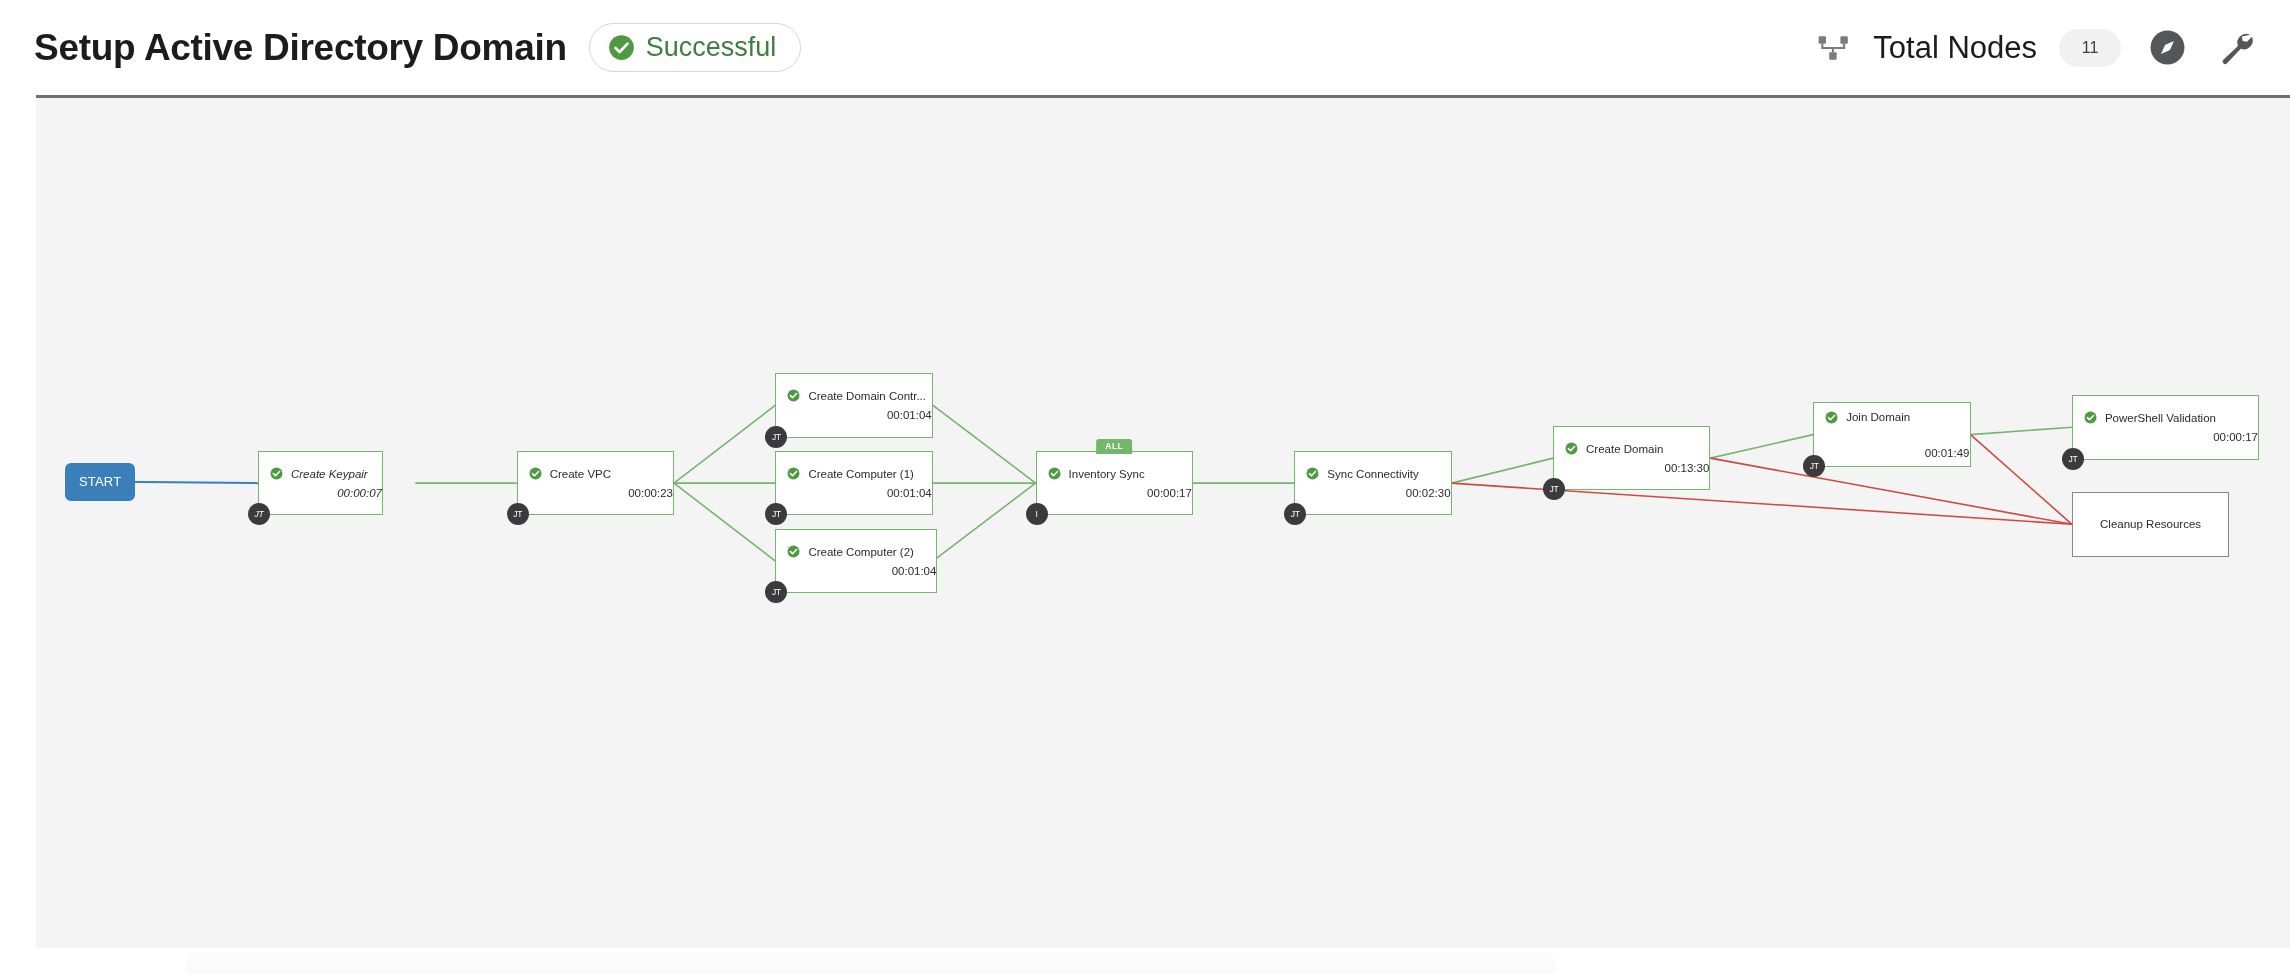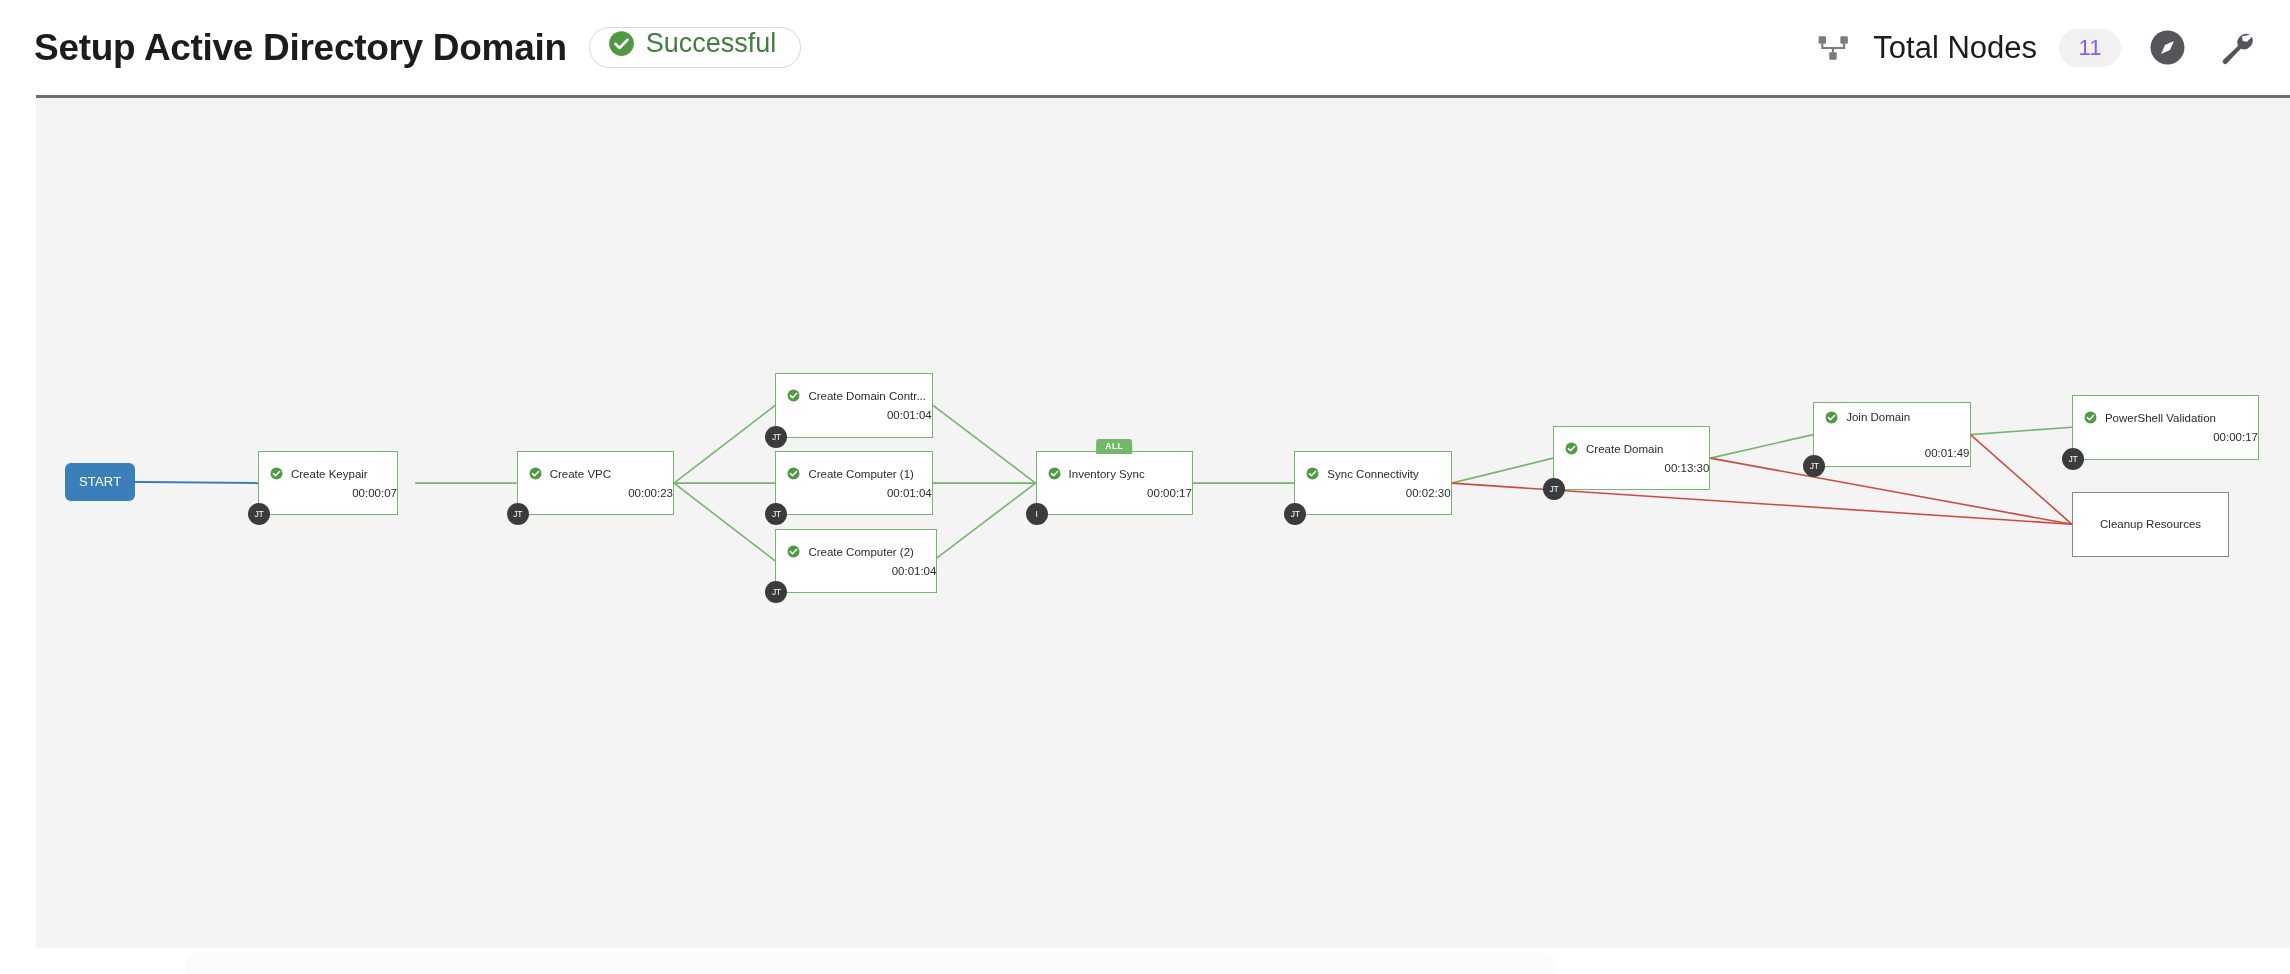--- a/index.html
+++ b/index.html
@@ -33,21 +33,21 @@
     color: #1c1c1c;
     letter-spacing: -0.3px;
     white-space: nowrap;
   }
   .status-pill {
     display: inline-flex;
     align-items: center;
     gap: 11px;
     border: 1px solid #d7d7d7;
     border-radius: 26px;
-    padding: 0 24px 8px 18px;
+    padding: 8px 24px 8px 18px;
     background: #ffffff;
   }
   .status-pill-label {
     font-size: 27px;
     color: #3f7e3f;
     white-space: nowrap;
   }
   .check-circle {
     width: 27px; height: 27px;
     flex: 0 0 27px;
@@ -70,22 +70,22 @@
     margin-left: 4px;
   }
   .node-count-badge {
     background: #f1f1f1;
     border-radius: 19px;
     min-width: 62px;
     height: 38px;
     display: flex;
     align-items: center;
     justify-content: center;
-    font-size: 22px;
-    color: #8b5cf6;
+    font-size: 16px;
+    color: #404040;
     padding: 0 14px;
     margin-left: 4px;
   }
   .compass-icon { width: 37px; height: 37px; display: block; margin-left: 10px; }
   .wrench-icon  { width: 38px; height: 38px; display: block; margin-left: 14px; }
 
   
   .canvas {
     position: absolute;
     left: 36px; top: 95px;
@@ -236,21 +236,21 @@
       <path d="M1156.89 385.14 L1258.32 385.14" stroke="#76b56e" stroke-width="1.6" fill="none"></path>
       <path d="M1415.61 385.14 L1517.04 360.15" stroke="#76b56e" stroke-width="1.6" fill="none"></path>
       <path d="M1415.61 385.14 L2035.95 426.29999999999995" stroke="#cc4b41" stroke-width="1.6" fill="none"></path>
       <path d="M1674.33 360.15 L1777.23 336.63" stroke="#76b56e" stroke-width="1.6" fill="none"></path>
       <path d="M1674.33 360.15 L2035.95 426.29999999999995" stroke="#cc4b41" stroke-width="1.6" fill="none"></path>
       <path d="M1934.52 336.63 L2035.95 329.28" stroke="#76b56e" stroke-width="1.6" fill="none"></path>
       <path d="M1934.52 336.63 L2035.95 426.29999999999995" stroke="#cc4b41" stroke-width="1.6" fill="none"></path>
     </svg>
   <div id="node-layer">
       <div class="start-node" style="left: 8.82px; top: 364.56px; width: 70.56px; height: 38.22px; margin-left: 20px;">START</div>
-      <div class="node" style="left: 221.97px; top: 352.8px; width: 140px; height: 64.68px;">
+      <div class="node" style="left: 221.97px; top: 352.8px; width: 125px; height: 64.68px; font-style: italic;">
         <div class="node-title-row">
           <svg class="node-check" viewBox="0 0 24 24">
             <circle cx="12" cy="12" r="11" fill="#4f9a41"></circle>
             <path d="M6.4 12.3 L10.2 16.1 L17.6 8.4" fill="none" stroke="#ffffff" stroke-width="3" stroke-linecap="round" stroke-linejoin="round"></path>
           </svg>
           <span class="node-title">Create Keypair</span>
         </div>
         <div class="node-duration">00:00:07</div>
         <div class="badge-jt">JT</div>
       </div>

